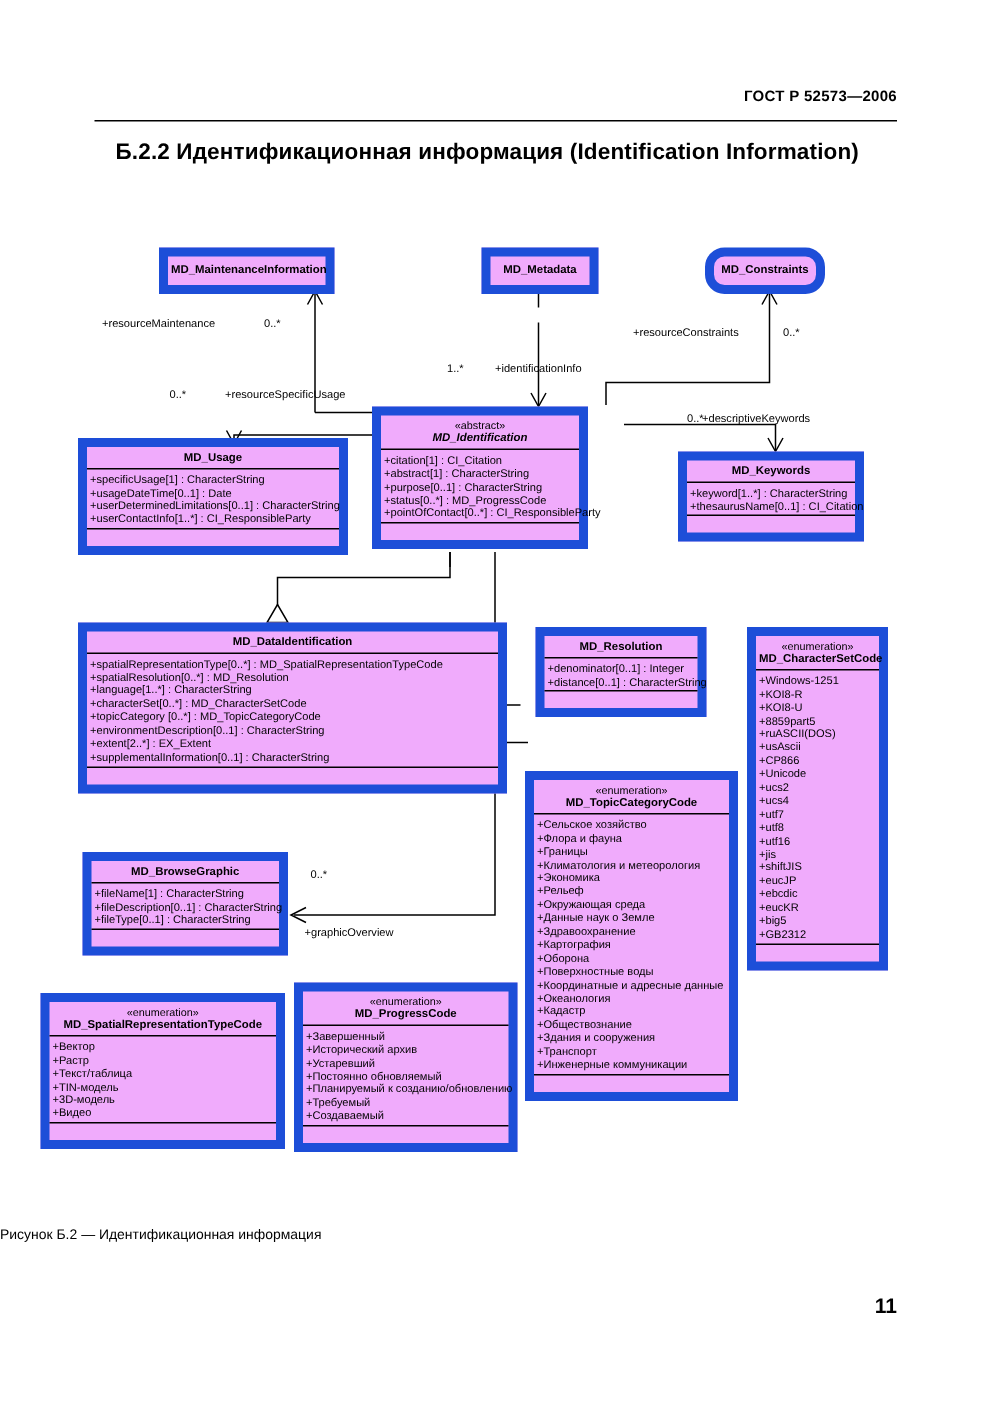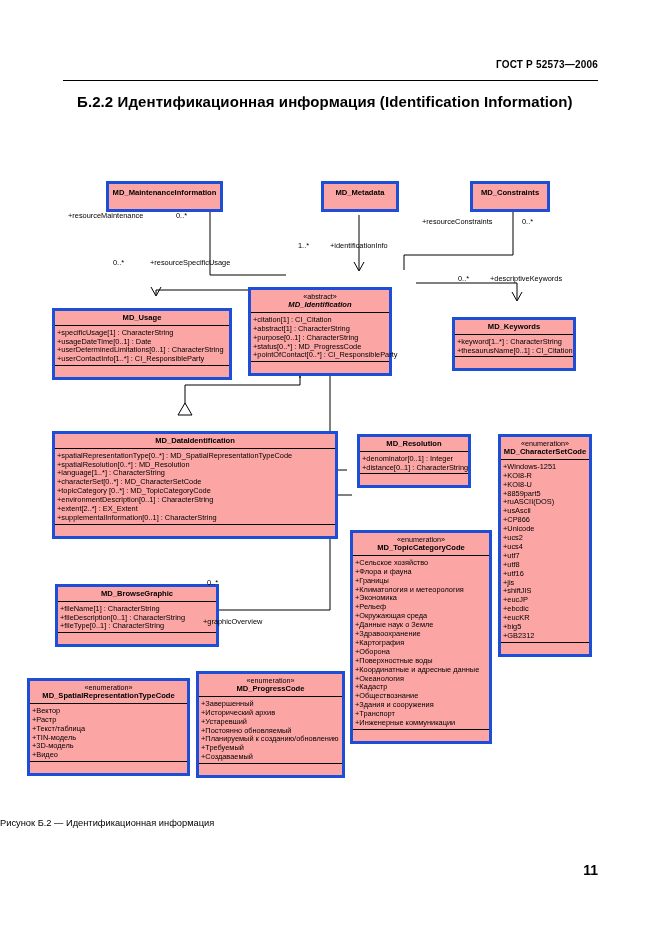--- a/index.html
+++ b/index.html
@@ -44,27 +44,26 @@
     font-size:14px;font-weight:bold;
   }
 
   
   .canvas{position:absolute;left:0;top:0;width:661px;height:936px;}
   .canvas svg{position:absolute;left:0;top:0;}
 
   
   .uml{
     position:absolute;
-    border:3px solid #1d4ed8;
-    background:#fca5a5;
+    border:6px solid #1d4ed8;
+    background:#f0abfc;
     box-sizing:border-box;
     font-size:7.4px;
     line-height:1.0;
     z-index:5;
-    margin-top:16px;
   }
   .uml .hdr{
     text-align:center;
     padding:3px 2px 3px;
     font-weight:bold;
     font-size:7.6px;
     white-space:nowrap;
   }
   .uml .hdr .stereo{
     display:block;font-weight:normal;font-size:7.2px;font-style:normal;
@@ -136,21 +135,21 @@
       <span>MD_MaintenanceInformation</span>
     </div>
   </div>
 
   <div class="uml simple" style="left:321px;top:165px;width:78px;height:31px;">
     <div class="hdr">
       <span class="abs" style="font-style:normal">MD_Metadata</span>
     </div>
   </div>
 
-  <div class="uml simple" style="left:470px;top:165px;width:80px;height:31px;">
+  <div class="uml simple" style="left:470px;top:165px;width:80px;height:31px;border-radius:13px;">
     <div class="hdr">
       <span>MD_Constraints</span>
     </div>
   </div>
 
   <div class="uml" style="left:248px;top:271px;width:144px;">
     <div class="hdr">
       <span class="stereo">«abstract»</span>
       <span class="abs">MD_Identification</span>
     </div>
@@ -282,21 +281,21 @@
       <div>+Кадастр</div>
       <div>+Обществознание</div>
       <div>+Здания и сооружения</div>
       <div>+Транспорт</div>
       <div>+Инженерные коммуникации</div>
     </div>
     <div class="sep"></div>
     <div class="foot"></div>
   </div>
 
-  <div class="uml" style="left:55px;top:568px;width:164px;">
+  <div class="uml" style="left:55px;top:568px;width:137px;">
     <div class="hdr">
       <span>MD_BrowseGraphic</span>
     </div>
     <div class="sep"></div>
     <div class="body">
       <div>+fileName[1] : CharacterString</div>
       <div>+fileDescription[0..1] : CharacterString</div>
       <div>+fileType[0..1] : CharacterString</div>
     </div>
     <div class="sep"></div>
@@ -346,21 +345,21 @@
   <div class="lbl" style="left:298px;top:241px;">1..*</div>
   <div class="lbl" style="left:330px;top:241px;">+identificationInfo</div>
 
   <div class="lbl" style="left:422px;top:217px;">+resourceConstraints</div>
   <div class="lbl" style="left:522px;top:217px;">0..*</div>
 
   <div class="lbl" style="left:113px;top:258px;">0..*</div>
   <div class="lbl" style="left:150px;top:258px;">+resourceSpecificUsage</div>
 
   <div class="lbl" style="left:458px;top:274px;">0..*</div>
-  <div class="lbl" style="left:490px;top:274px;">+descriptiveKeywords</div>
+  <div class="lbl" style="left:468px;top:274px;">+descriptiveKeywords</div>
 
   <div class="lbl" style="left:207px;top:578px;">0..*</div>
   <div class="lbl" style="left:203px;top:617px;">+graphicOverview</div>
 
   <div class="caption">Рисунок Б.2 — Идентификационная информация</div>
   <div class="folio">11</div>
 
 </div>
 
 </body></html>

